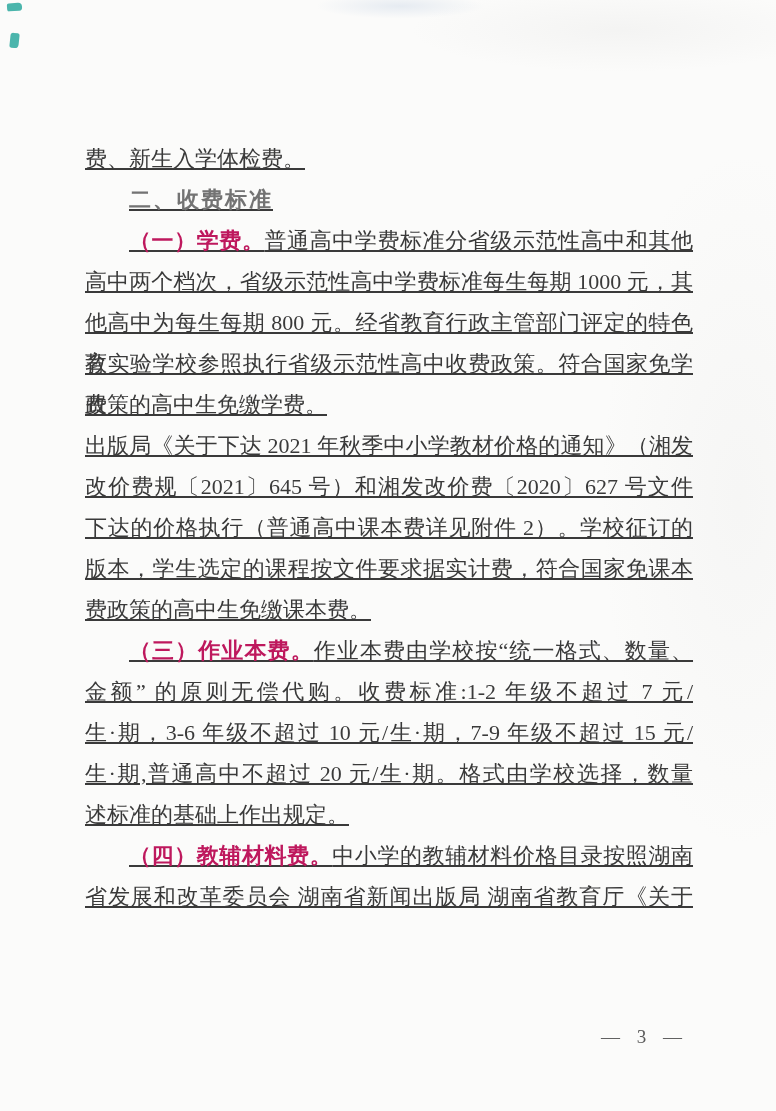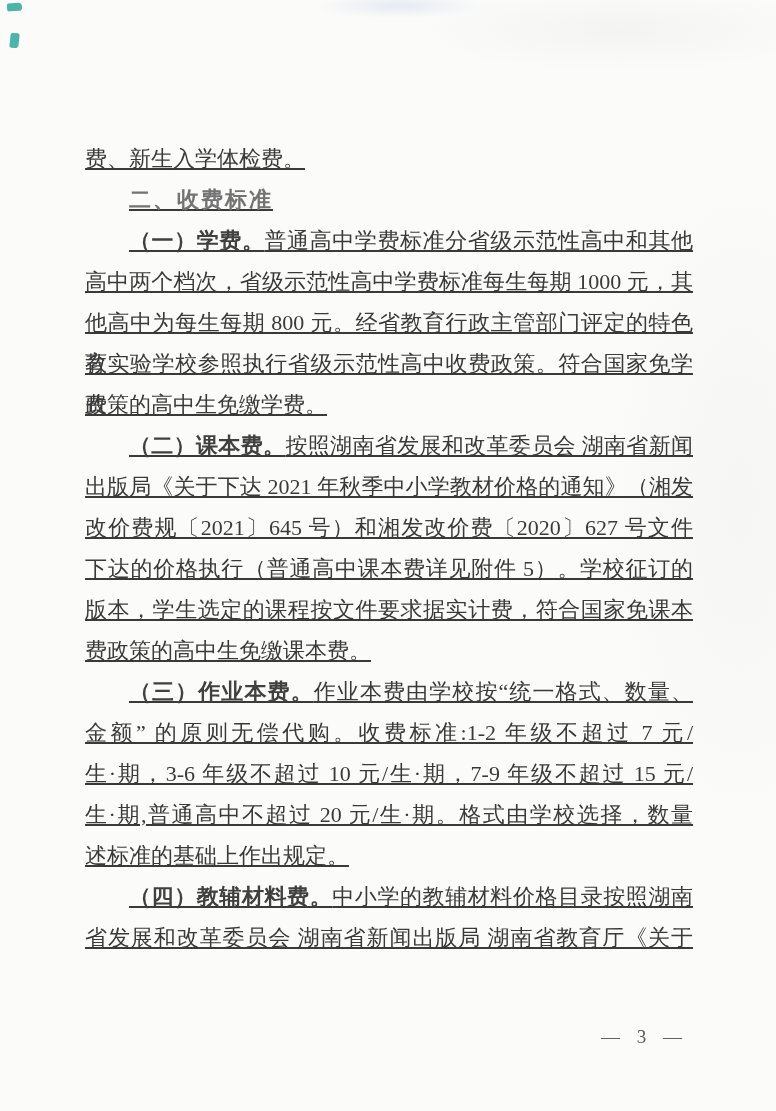--- a/index.html
+++ b/index.html
@@ -49,21 +49,21 @@
   .line.justify {
     white-space: normal;
     text-align: justify;
     text-align-last: justify;
     text-justify: inter-character;
   }
   .line.indent {
     text-indent: 44px;
   }
   .seg { font-weight: 400; }
-  .seg.bold { font-weight: 700; color: #404040; }
+  .seg.bold { font-weight: 700; color: #be185d; }
   .seg.heading {
     font-family: "Liberation Sans", "DejaVu Sans", sans-serif;
     font-weight: 700;
     letter-spacing: 2px;
     color: #737373;
   }
   .page-footer {
     position: absolute;
     top: 1026px;
     right: 88px;
@@ -82,24 +82,23 @@
 <div class="ink-mark m2" style="background: rgb(44, 168, 157);"></div>
 
 <div class="doc-body" style="color: rgb(58, 58, 58);">
     <div class="line"><span class="seg">费、新生入学体检费。</span></div>
     <div class="line indent"><span class="seg bold heading">二、收费标准</span></div>
     <div class="line indent justify"><span class="seg bold">（一）学费。</span><span class="seg">普通高中学费标准分省级示范性高中和其他</span></div>
     <div class="line justify"><span class="seg">高中两个档次，省级示范性高中学费标准每生每期 1000 元，其</span></div>
     <div class="line justify"><span class="seg">他高中为每生每期 800 元。经省教育行政主管部门评定的特色教</span></div>
     <div class="line justify"><span class="seg">育实验学校参照执行省级示范性高中收费政策。符合国家免学费</span></div>
     <div class="line"><span class="seg">政策的高中生免缴学费。</span></div>
-    <div class="line indent justify"><span class="seg bold">（二）课本费。</span><span class="seg">按照湖南省发展和改革委员会 湖南省新闻</span></div>
     <div class="line justify"><span class="seg">出版局《关于下达 2021 年秋季中小学教材价格的通知》（湘发</span></div>
     <div class="line justify"><span class="seg">改价费规〔2021〕645 号）和湘发改价费〔2020〕627 号文件</span></div>
-    <div class="line justify"><span class="seg">下达的价格执行（普通高中课本费详见附件 5）。学校征订的</span></div>
+    <div class="line justify"><span class="seg">下达的价格执行（普通高中课本费详见附件 2）。学校征订的</span></div>
     <div class="line justify"><span class="seg">版本，学生选定的课程按文件要求据实计费，符合国家免课本</span></div>
     <div class="line"><span class="seg">费政策的高中生免缴课本费。</span></div>
     <div class="line indent justify"><span class="seg bold">（三）作业本费。</span><span class="seg">作业本费由学校按“统一格式、数量、</span></div>
     <div class="line justify"><span class="seg">金额” 的原则无偿代购。收费标准:1-2 年级不超过 7 元/</span></div>
     <div class="line justify"><span class="seg">生·期，3-6 年级不超过 10 元/生·期，7-9 年级不超过 15 元/</span></div>
     <div class="line justify"><span class="seg">生·期,普通高中不超过 20 元/生·期。格式由学校选择，数量</span></div>
     <div class="line"><span class="seg">述标准的基础上作出规定。</span></div>
     <div class="line indent justify"><span class="seg bold">（四）教辅材料费。</span><span class="seg">中小学的教辅材料价格目录按照湖南</span></div>
     <div class="line justify"><span class="seg">省发展和改革委员会 湖南省新闻出版局 湖南省教育厅《关于</span></div>
   </div>

